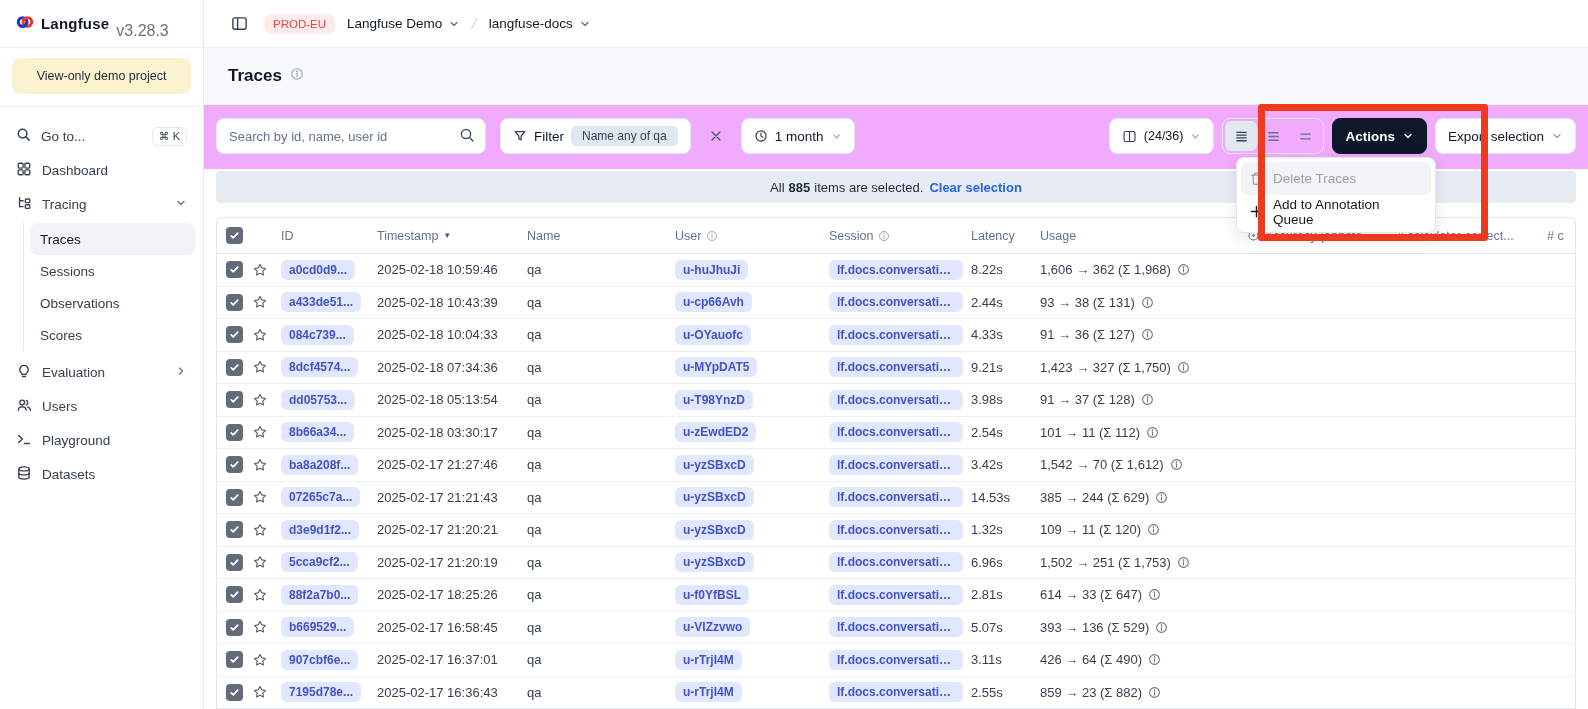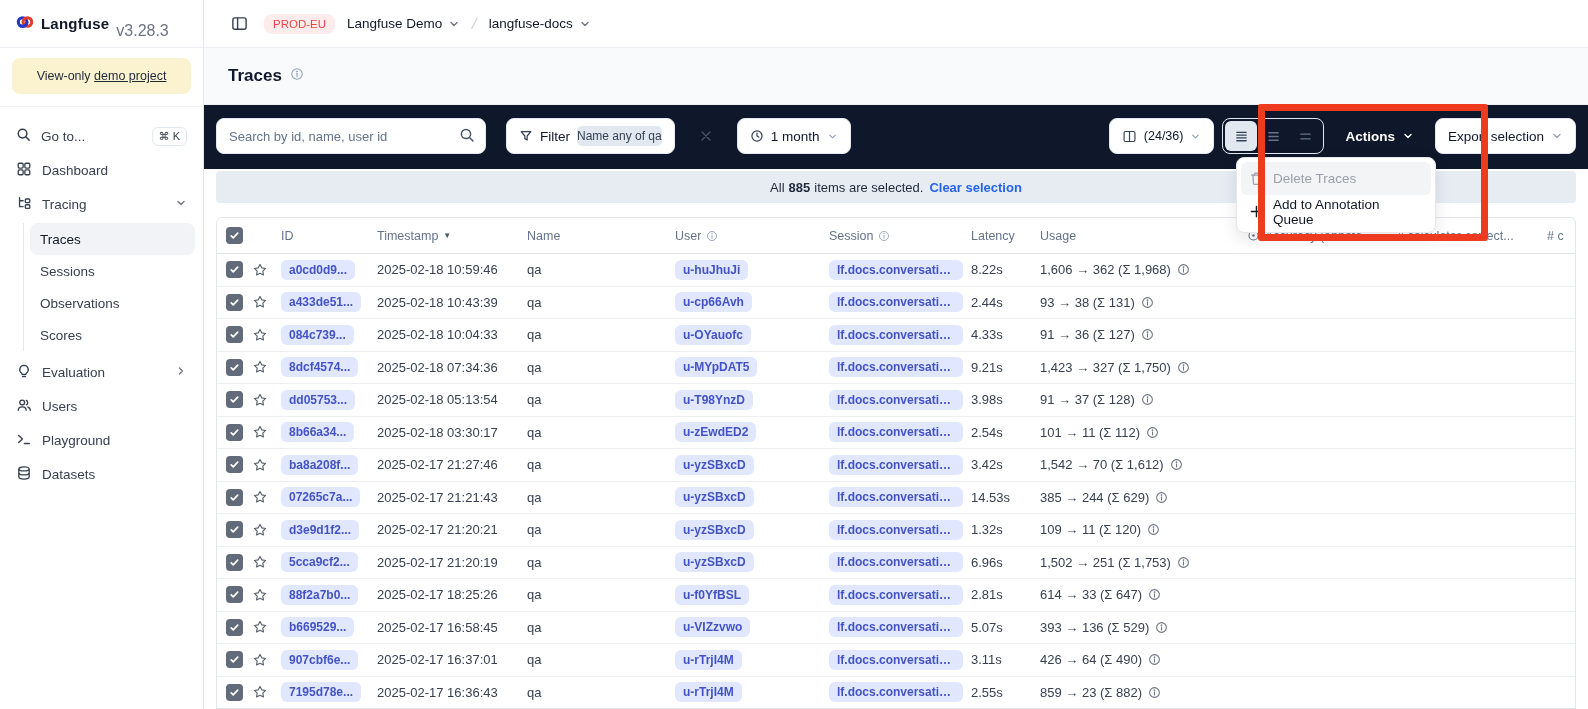--- a/index.html
+++ b/index.html
@@ -7,21 +7,21 @@
     font-family:"Liberation Sans","DejaVu Sans",sans-serif; color:#1f2937; }
   .app { display:flex; width:1588px; height:709px; }
 
   
   .sidebar { width:204px; flex:0 0 204px; border-right:1px solid #e5e7eb; background:#fff; }
   .logo-row { height:48px; display:flex; align-items:center; gap:7px; padding:0 16px; border-bottom:1px solid #eceff3; }
   .logo-name { font-size:15px; font-weight:700; color:#111827; letter-spacing:.2px; }
   .logo-ver { font-size:16px; color:#6b7280; font-weight:500; margin-top:14px; }
   .viewonly-wrap { padding:10px 12px 12px; border-bottom:1px solid #eceff3; }
   .viewonly { background:#fbf3cf; border-radius:8px; padding:11px 10px; text-align:center; font-size:12.5px; color:#1f2937; }
-  .viewonly a { color:#1f2937; text-decoration:underline; cursor:pointer; }
+  .viewonly a { color:#1f2937; cursor:pointer; }
   .nav { padding:12px 8px; }
   .nav-item { display:flex; align-items:center; gap:10px; height:34px; padding:0 8px; border-radius:8px;
     font-size:13.5px; color:#374151; cursor:pointer; }
   .nav-item .grow { flex:1; }
   .nav-item svg { flex:0 0 auto; }
   .kbd { border:1px solid #e2e8f0; border-radius:6px; font-size:11px; padding:2px 6px; color:#374151; background:#fff; }
   .chev { color:#6b7280; }
   .subnav { margin:2px 0 4px 15px; border-left:1px solid #e5e7eb; padding-left:6px; }
   .subnav .nav-item { height:32px; color:#374151; padding-left:10px; }
   .subnav .nav-item.active { background:#f1f3f6; color:#111827; font-weight:500; }
@@ -29,29 +29,29 @@
   
   .main { position:relative; flex:1; min-width:0; display:flex; flex-direction:column; }
   .topbar { height:48px; flex:0 0 48px; display:flex; align-items:center; gap:12px; padding:0 18px 0 23px; border-bottom:1px solid #eceff3; background:#fff; }
   .env-pill { background:#fdeceb; color:#ef4444; font-size:11.5px; font-weight:500; border-radius:8px; padding:4px 9px; }
   .crumb { display:flex; align-items:center; gap:6px; font-size:13.5px; font-weight:500; color:#111827; cursor:pointer; }
   .slash { color:#d1d5db; font-size:16px; transform:rotate(12deg); }
 
   .page-head { height:57px; flex:0 0 57px; background:#f8fafc; border-bottom:1px solid #eceff3; display:flex; align-items:center; gap:8px; padding:0 24px; }
   .page-title { font-size:17px; font-weight:700; color:#0f172a; }
 
-  .toolbar { display:flex; align-items:center; padding:13px 12px 15px 12px; gap:20px; background:#0f172a; }
+  .toolbar { display:flex; align-items:center; padding:13px 12px 15px 12px; gap:14px; background:#f0abfc; }
   .search-box { position:relative; width:270px; }
   .search-box input { width:100%; height:36px; border:1px solid #e2e8f0; border-radius:8px; padding:0 34px 0 12px;
     font-size:13px; color:#111827; font-family:inherit; outline:none; background:#fff; }
   .search-box input::placeholder { color:#64748b; }
   .search-ic { position:absolute; right:11px; top:9px; }
   .btn { display:inline-flex; align-items:center; gap:7px; height:36px; padding:0 12px; border:1px solid #e2e8f0;
     border-radius:8px; background:#fff; font-size:13.5px; color:#0f172a; cursor:pointer; white-space:nowrap; }
-  .chip { background:#e2e8f0; border-radius:5px; font-size:12px; color:#334155; padding:3px 0; font-weight:500; }
+  .chip { background:#e2e8f0; border-radius:5px; font-size:12px; color:#334155; padding:3px 11px; font-weight:500; }
   .icon-btn { border:none; background:transparent; cursor:pointer; padding:4px; display:inline-flex; }
   .right-group { margin-left:auto; display:flex; align-items:center; gap:8px; }
   .toggle-group { display:flex; align-items:center; border:1px solid #e2e8f0; border-radius:8px; padding:2px; height:36px; }
   .toggle-btn { width:32px; height:30px; display:flex; align-items:center; justify-content:center; border-radius:6px; cursor:pointer; }
   .toggle-btn.active { background:#e2e8f0; }
   .btn-dark { background:#0f172a; border-color:#0f172a; color:#fff; font-weight:600; }
   .btn-export { font-weight:500; }
 
   .sel-banner { margin:2px 12px 0; height:32px; background:#e7ecf3; border-radius:4px; display:flex; align-items:center; justify-content:center; gap:4px; font-size:13px; color:#1e293b; }
   .sel-banner b { font-weight:700; }

